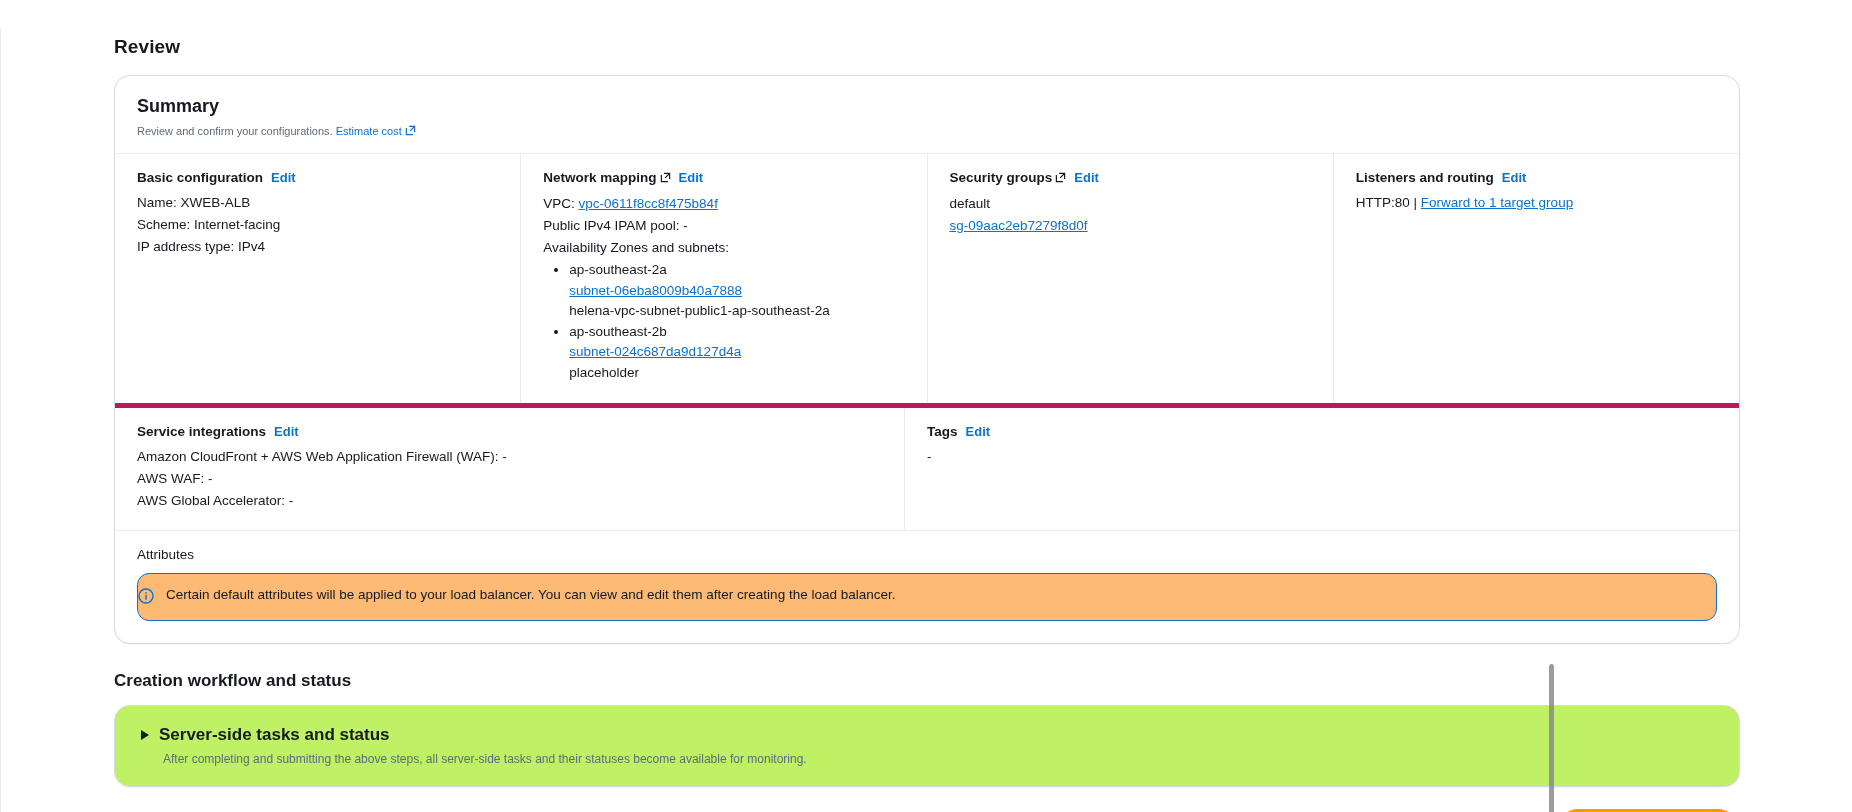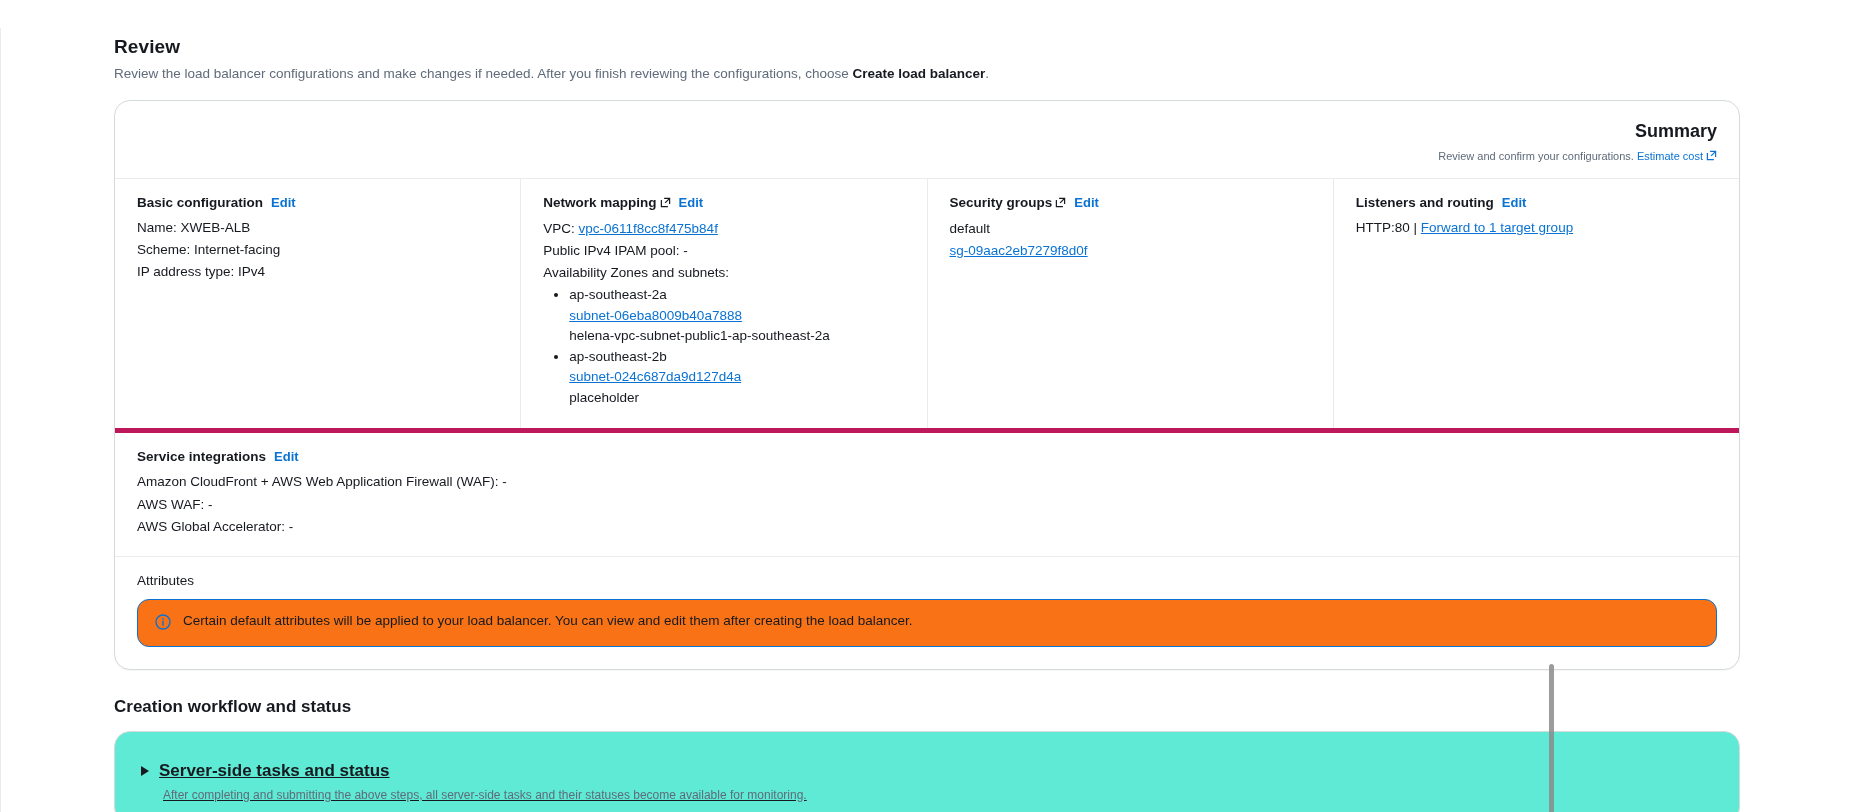--- a/index.html
+++ b/index.html
@@ -49,21 +49,20 @@
   
   .card {
     margin-top: 17px;
     background: #ffffff;
     border: 1px solid #d5dbdb;
     border-radius: 16px;
     box-shadow: 0 1px 1px rgba(0,0,0,0.04);
   }
   .card-header {
     padding: 20px 22px 0 22px;
-    text-align: right;
   }
   .card-title {
     font-size: 18px;
     font-weight: bold;
     color: #16191f;
   }
   .card-sub {
     margin-top: 8px;
     font-size: 11px;
     color: #5f6b7a;
@@ -152,48 +151,47 @@
     border-top: 1px solid #e9ebed;
     padding: 16px 22px 22px 22px;
   }
   .attrs-title {
     font-size: 13.5px;
     font-weight: normal;
     margin-bottom: 11px;
   }
   .alert {
     border: 1px solid #0972d3;
-    background: #f97316;
+    background: #fdba74;
     border-radius: 12px;
-    padding: 13px 17px;
+    padding: 13px 0;
     display: flex;
     align-items: flex-start;
     gap: 12px;
     font-size: 13.5px;
     color: #16191f;
   }
   .info-icon {
     flex: 0 0 auto;
     margin-top: 1px;
   }
 
   
   .subsection-title {
     font-size: 17px;
     font-weight: bold;
     margin-top: 27px;
   }
   .expand-card {
     margin-top: 14px;
-    background: #5eead4;
+    background: #bef264;
     border: 1px solid #d5dbdb;
     border-radius: 16px;
-    padding: 29px 22px 20px 22px;
+    padding: 19px 22px 20px 22px;
     box-shadow: 0 1px 1px rgba(0,0,0,0.04);
-    text-decoration: underline;
   }
   .expand-head {
     display: flex;
     align-items: center;
     gap: 10px;
     cursor: pointer;
   }
   .caret {
     width: 0; height: 0;
     border-left: 8px solid #16191f;
@@ -264,23 +262,20 @@
 </style>
 </head>
 <body>
 
 <div class="page">
   <div class="divider-vert"></div>
 
   <div class="content">
 
     <div class="section-title">Review</div>
-    <div class="section-desc">
-      <span>Review the load balancer configurations and make changes if needed. After you finish reviewing the configurations, choose </span><b>Create load balancer</b><span>.</span>
-    </div>
 
     <div class="card">
 
       <div class="card-header">
         <div class="card-title">Summary</div>
         <div class="card-sub">
           <span>Review and confirm your configurations.</span>
           <a class="link" href="#"><span>Estimate cost</span><span class="ext-icon"><svg width="11" height="11" viewBox="0 0 12 12">
                   <path d="M4.5 1.5h6v6" fill="none" stroke="#0972d3" stroke-width="1.3"></path>
                   <path d="M10.5 1.5L5.6 6.4" fill="none" stroke="#0972d3" stroke-width="1.3"></path>
@@ -365,20 +360,28 @@
         <div class="col first">
           <div class="col-head">
             <span>Service integrations</span><a class="edit" href="#">Edit</a>
           </div>
           <div class="kv">
             <div>Amazon CloudFront + AWS Web Application Firewall (WAF): -</div>
             <div>AWS WAF: -</div>
             <div>AWS Global Accelerator: -</div>
           </div>
         </div>
+        <div class="col second">
+          <div class="col-head">
+            <span>Tags</span><a class="edit" href="#">Edit</a>
+          </div>
+          <div class="kv">
+            <div>-</div>
+          </div>
+        </div>
       </div>
 
       <div class="attrs">
         <div class="attrs-title">Attributes</div>
         <div class="alert">
           <span class="info-icon">
             <svg width="16" height="16" viewBox="0 0 16 16">
               <circle cx="8" cy="8" r="7" fill="none" stroke="#0972d3" stroke-width="1.4"></circle>
               <rect x="7.3" y="6.7" width="1.4" height="5" fill="#0972d3"></rect>
               <rect x="7.3" y="4.1" width="1.4" height="1.6" fill="#0972d3"></rect>

